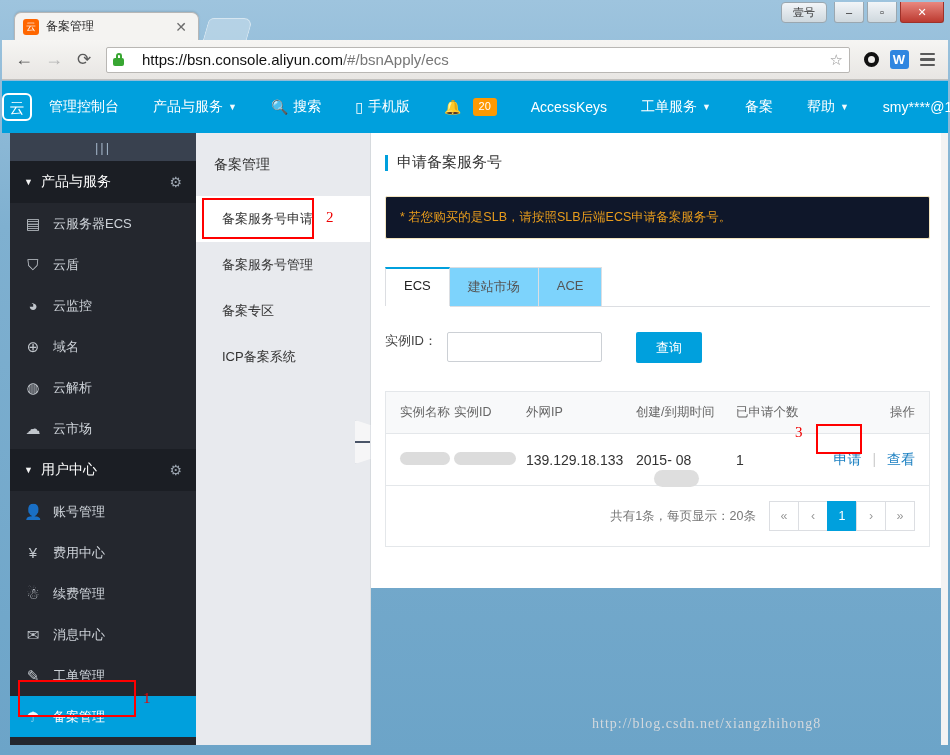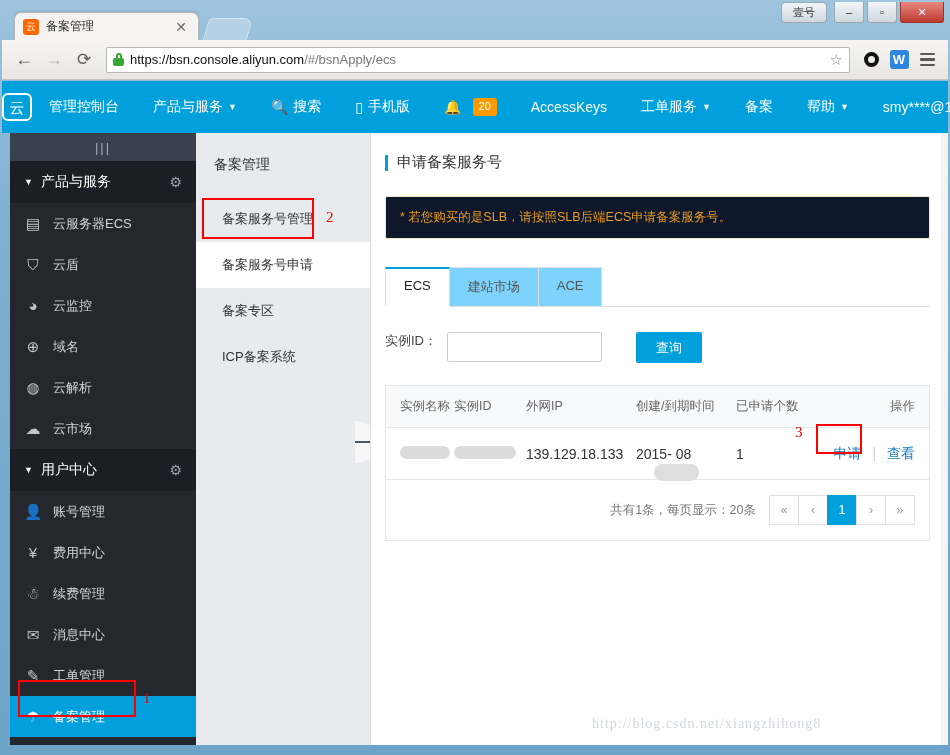--- a/index.html
+++ b/index.html
@@ -67,21 +67,21 @@
   .navbtn.fwd { color: #b5b5b5; }
   .navbtn.reload { font-size: 17px; }
   .urlbar {
     flex: 1; height: 26px; margin: 0 6px;
     background: #fff; border: 1px solid #b9b7b4; border-radius: 2px;
     display: flex; align-items: center; padding: 0 6px;
   }
   .lock { width: 11px; height: 13px; position: relative; flex: none; margin-right: 6px; }
   .lock .body { position:absolute; bottom:0; left:0; width:11px; height:8px; background:#38a632; border-radius:2px; }
   .lock .shackle { position:absolute; top:0; left:2.5px; width:6px; height:6px; border:2px solid #38a632; border-bottom:none; border-radius:3px 3px 0 0; }
-  .url { font-size: 13px; color: #222; white-space: nowrap; overflow: hidden; }
+  .url { font-size: 15px; color: #222; white-space: nowrap; overflow: hidden; margin-left: 12px; }
   .url .host { color: #111; }
   .url .path { color: #777; }
   .star { font-size: 15px; color: #8d8d8d; margin-left: auto; padding-left: 6px;}
   .ticon { width: 26px; height: 26px; display:flex; align-items:center; justify-content:center; }
   .ring { width: 15px; height: 15px; border: 4px solid #111; border-radius: 50%; }
   .wbox { width: 19px; height: 19px; background: #2f86e0; border-radius: 3px; color:#fff;
           font-size: 13px; font-weight: bold; display:flex; align-items:center; justify-content:center; }
   .hamb { display:flex; flex-direction:column; gap:3px; }
   .hamb i { display:block; width:15px; height:2.5px; background:#5a5a5a; border-radius:1px; }
 
@@ -138,21 +138,21 @@
   .collapse-handle {
     position: absolute; left: 355px; top: 420px; width: 16px; height: 44px;
     background: #f6f6f7; border: 1px solid #dfe2e6; border-left: none;
     display: flex; align-items: center; justify-content: center;
     clip-path: polygon(0 0, 100% 12%, 100% 88%, 0 100%);
   }
   .collapse-handle i { display:block; width: 9px; height: 2px; background: #4a5568; margin: 1.5px 0; }
 
   
   .main {
-    position: absolute; left: 371px; top: 133px; width: 577px; height: 612px;
+    position: absolute; left: 371px; top: 133px; width: 577px; height: 455px;
     background: #fff; padding: 20px 18px 0 14px; overflow: hidden;
   }
   .page-title { display: flex; align-items: center; gap: 9px; font-size: 15px; color: #333; }
   .page-title::before { content:""; width: 3px; height: 16px; background: #00a0dd; display:block; }
   .alert {
     margin-top: 24px; background: #0f172a; border: 1px solid #f3e5c0;
     color: #e89c1c; font-size: 12.5px; padding: 12px 14px; border-radius: 2px;
   }
   .tabs { margin-top: 28px; display: flex; border-bottom: 1px solid #dcdee2; text-align: center; }
   .tab-btn {
@@ -168,21 +168,21 @@
   .filter label { font-size: 13px; color: #444; }
   .filter input {
     width: 155px; height: 30px; border: 1px solid #ccd0d5; border-radius: 2px;
     padding: 0 8px; font-size: 13px; font-family: inherit; outline: none;
   }
   .btn-query {
     height: 31px; padding: 0 20px; background: #00a0dd; color: #fff;
     border: none; border-radius: 2px; font-size: 13px; font-family: inherit;
     margin-left: 24px;
   }
-  .table { margin-top: 22px; border: 1px solid #e4e7ea; }
+  .table { margin-top: 28px; border: 1px solid #e4e7ea; }
   .thead {
     display: flex; background: #f8f9fa; height: 42px; align-items: center;
     font-size: 12.5px; color: #666; border-bottom: 1px solid #e4e7ea;
   }
   .trow {
     display: flex; height: 52px; align-items: center;
     font-size: 14px; color: #333; border-bottom: 1px solid #e4e7ea;
     position: relative;
   }
   .c1 { width: 68px; padding-left: 14px; }
@@ -376,25 +376,25 @@
       <span class="sb-ico">☂</span>
       <span>备案管理</span>
     </div>
   </div>
 
   <div class="anno-box" style="left:18px; top:680px; width:118px; height:37px;"></div>
   <div class="anno-num" style="left:143px; top:690px;">1</div>
 
   <div class="subnav">
     <div class="subnav-title">备案管理</div>
+    <div class="subnav-item active">
+        <span>备案服务号申请</span>
+      </div>
     <div class="subnav-item">
         <span>备案服务号管理</span>
-      </div>
-    <div class="subnav-item active">
-        <span>备案服务号申请</span>
       </div>
     <div class="subnav-item">
         <span>备案专区</span>
       </div>
     <div class="subnav-item">
         <span>ICP备案系统</span>
       </div>
   </div>
 
   <div class="anno-box" style="left:202px; top:198px; width:112px; height:41px;"></div>

